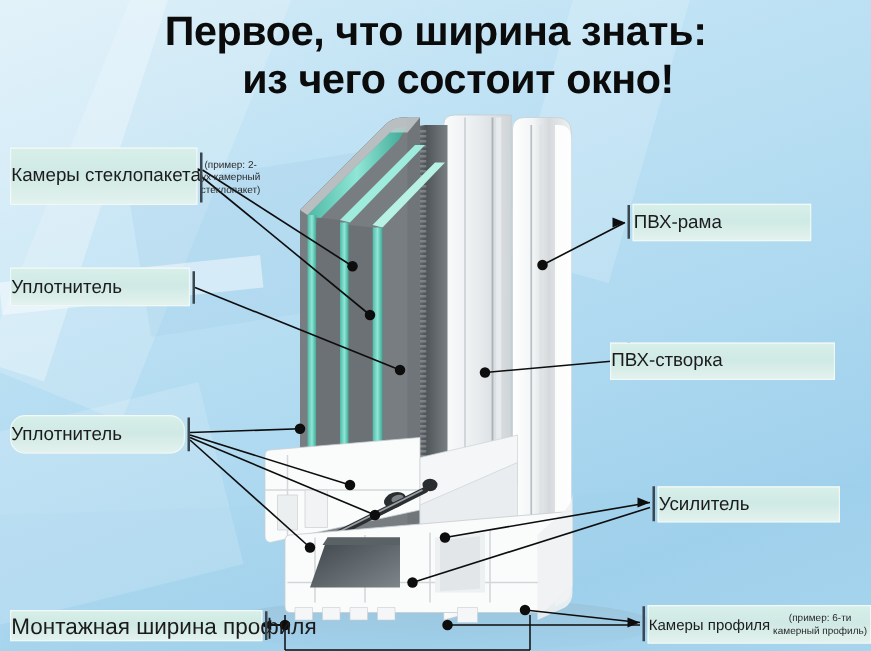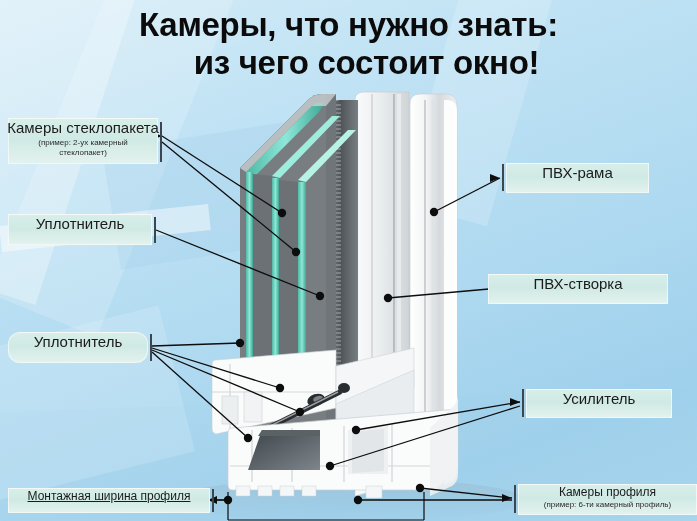--- a/index.html
+++ b/index.html
@@ -24,26 +24,26 @@
     letter-spacing:-0.3px;
   }
   #title .l2{display:block;margin-left:36px;}
 
   
   .label{
     position:absolute;box-sizing:border-box;
     background:linear-gradient(180deg,#d8efe9 0%,#cfe9e4 45%,#e3f2ee 100%);
     border:1px solid rgba(255,255,255,.6);
     color:#1b1b1b;
-    display:flex;flex-direction:column;align-items:center;justify-content:flex-start;
+    display:flex;align-items:center;justify-content:space-between;
     text-align:center;
   }
   .label .main{font-size:15px;line-height:18px;white-space:nowrap;}
   .label .sub{font-size:8px;line-height:10px;margin-top:1px;color:#2a2a2a;}
-  .label.small .main{font-size:12px;line-height:14px;text-decoration:underline;}
+  .label.small .main{font-size:18px;line-height:14px;}
 
   
   .tick{position:absolute;width:2px;background:#3b4750;}
 
   
   svg.overlay{position:absolute;left:0;top:0;width:697px;height:521px;}
 </style>
 </head>
 <body>
 
@@ -51,21 +51,21 @@
 
   <div class="shard" style="left:-60px;top:-40px;width:150px;height:330px;transform:rotate(18deg);"></div>
   <div class="shard d2" style="left:60px;top:-90px;width:120px;height:420px;transform:rotate(22deg);"></div>
   <div class="shard d3" style="left:110px;top:130px;width:260px;height:120px;transform:rotate(-9deg);"></div>
   <div class="shard d4" style="left:0px;top:215px;width:210px;height:26px;transform:rotate(-6deg);"></div>
   <div class="shard d2" style="left:440px;top:-80px;width:90px;height:300px;transform:rotate(16deg);"></div>
   <div class="shard" style="left:-40px;top:330px;width:220px;height:150px;transform:rotate(-14deg);opacity:.5;"></div>
   <div class="shard d3" style="left:0px;top:400px;width:697px;height:160px;transform:rotate(-2deg);opacity:.35;"></div>
 
   <div id="title">
-    <span>Камеры, что нужно знать:</span>
+    <span>Первое, что ширина знать:</span>
     <span class="l2">из чего состоит окно!</span>
   </div>
 
   <svg class="overlay" viewBox="0 0 697 521">
     <defs>
       <linearGradient id="frameW" x1="0" y1="0" x2="1" y2="0">
         <stop offset="0%" stop-color="#ffffff"></stop>
         <stop offset="35%" stop-color="#f2f4f5"></stop>
         <stop offset="62%" stop-color="#d6dadc"></stop>
         <stop offset="100%" stop-color="#eef1f2"></stop>

